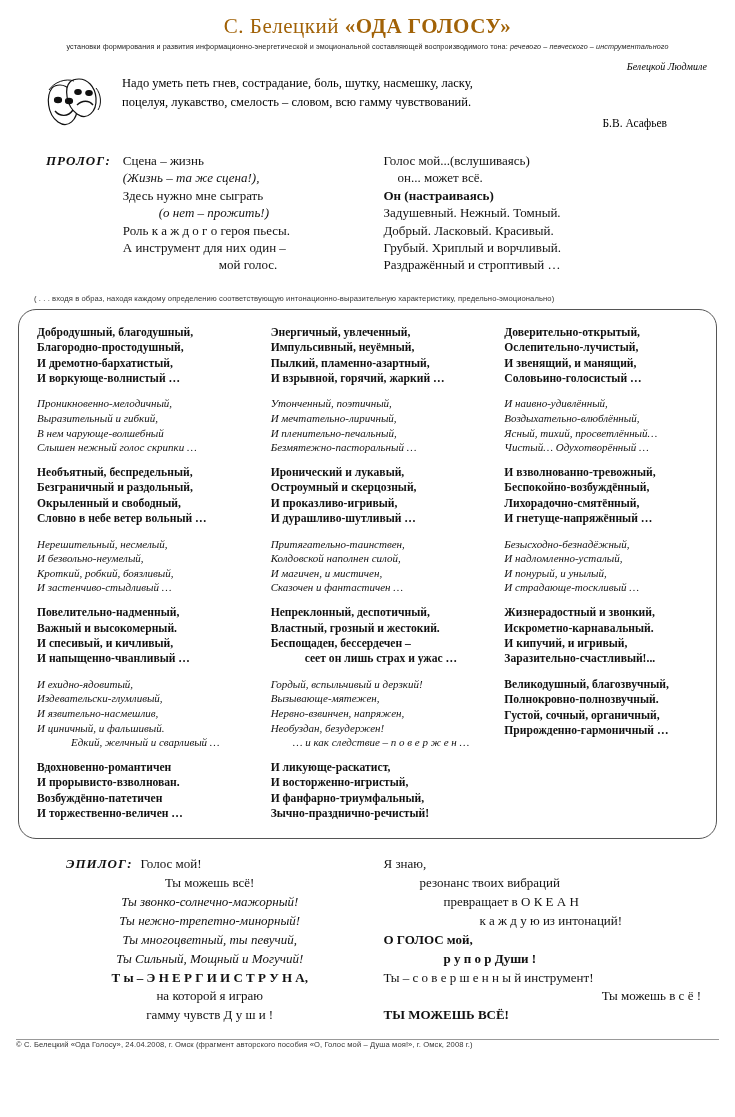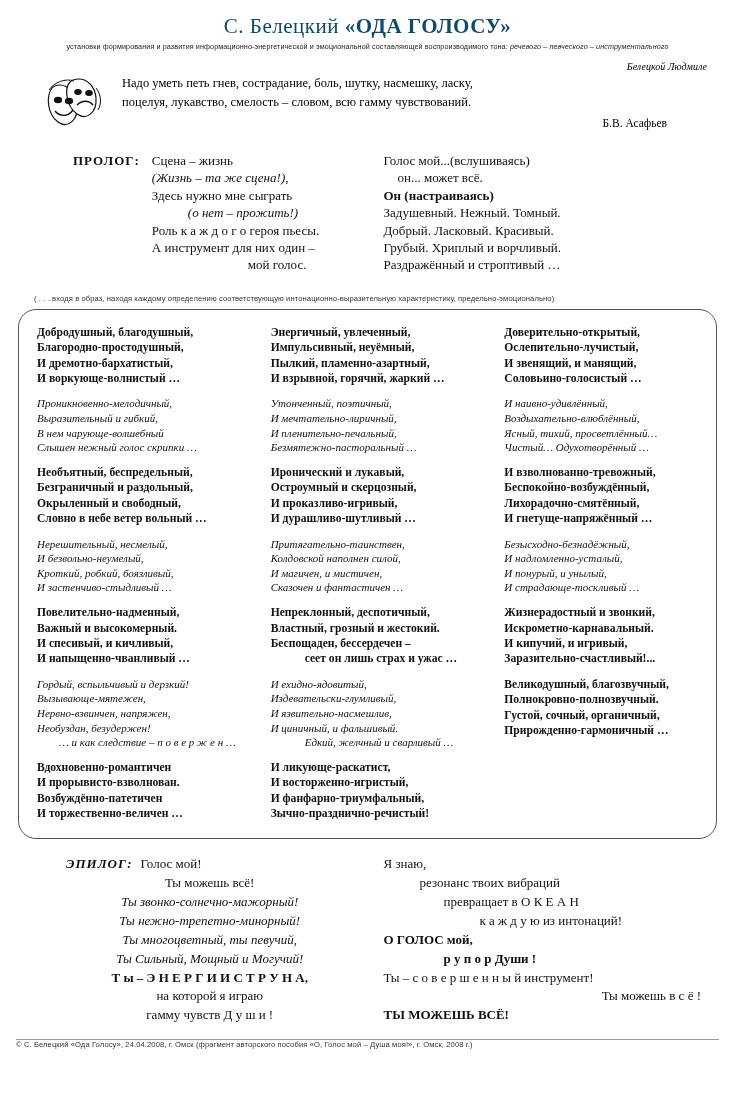--- a/index.html
+++ b/index.html
@@ -22,21 +22,21 @@
     box-sizing: border-box;
   }
 
   
   .title {
     text-align: center;
     font-family: "Liberation Serif", serif;
     font-size: 21px;
     letter-spacing: 0.5px;
     margin-top: 14px;
-    color: #0c4a6e;
+    color: #a16207;
   }
   .title .author { font-style: normal; }
   .title .main { font-weight: bold; }
 
   .subtitle {
     text-align: center;
     font-family: "Liberation Sans", sans-serif;
     font-size: 7.2px;
     color: #222;
     margin-top: 3px;
@@ -83,25 +83,25 @@
   
   .prolog {
     display: flex;
     margin: 14px 26px 0 46px;
     font-size: 13px;
     line-height: 1.34;
   }
   .prolog-left { width: 50%; display: flex; }
   .prolog-label {
     font-weight: bold;
+    font-style: italic;
     letter-spacing: 1px;
     white-space: nowrap;
     padding-right: 12px;
     font-size: 13px;
-    margin-left: 27px;
   }
   .prolog-lines div { white-space: nowrap; }
   .prolog-right { width: 50%; padding-left: 12px; }
   .it { font-style: italic; }
   .bd { font-weight: bold; }
   .ind1 { padding-left: 14px; }
   .ind2 { padding-left: 36px; }
   .ind3 { padding-left: 60px; }
   .ind4 { padding-left: 96px; }
 
@@ -326,32 +326,32 @@
         <div class="hang">сеет он лишь страх и ужас …</div>
       </div>
       <div class="cell bold">
         <div>Жизнерадостный и звонкий,</div>
         <div>Искрометно-карнавальный.</div>
         <div>И кипучий, и игривый,</div>
         <div>Заразительно-счастливый!...</div>
       </div>
 
       <div class="cell italic">
+        <div>И ехидно-ядовитый,</div>
+        <div>Издевательски-глумливый,</div>
+        <div>И язвительно-насмешлив,</div>
+        <div>И циничный, и фальшивый.</div>
+        <div class="hang">Едкий, желчный и сварливый …</div>
+      </div>
+      <div class="cell italic">
         <div>Гордый, вспыльчивый и дерзкий!</div>
         <div>Вызывающе-мятежен,</div>
         <div>Нервно-взвинчен, напряжен,</div>
         <div>Необуздан, безудержен!</div>
         <div class="hang2">… и как следствие – п о в е р ж е н …</div>
-      </div>
-      <div class="cell italic">
-        <div>И ехидно-ядовитый,</div>
-        <div>Издевательски-глумливый,</div>
-        <div>И язвительно-насмешлив,</div>
-        <div>И циничный, и фальшивый.</div>
-        <div class="hang">Едкий, желчный и сварливый …</div>
       </div>
 
       <div class="cell bold">
         <div>Великодушный, благозвучный,</div>
         <div>Полнокровно-полнозвучный.</div>
         <div>Густой, сочный, органичный,</div>
         <div>Прирожденно-гармоничный …</div>
       </div>
       <div class="cell bold">
         <div>Вдохновенно-романтичен</div>

